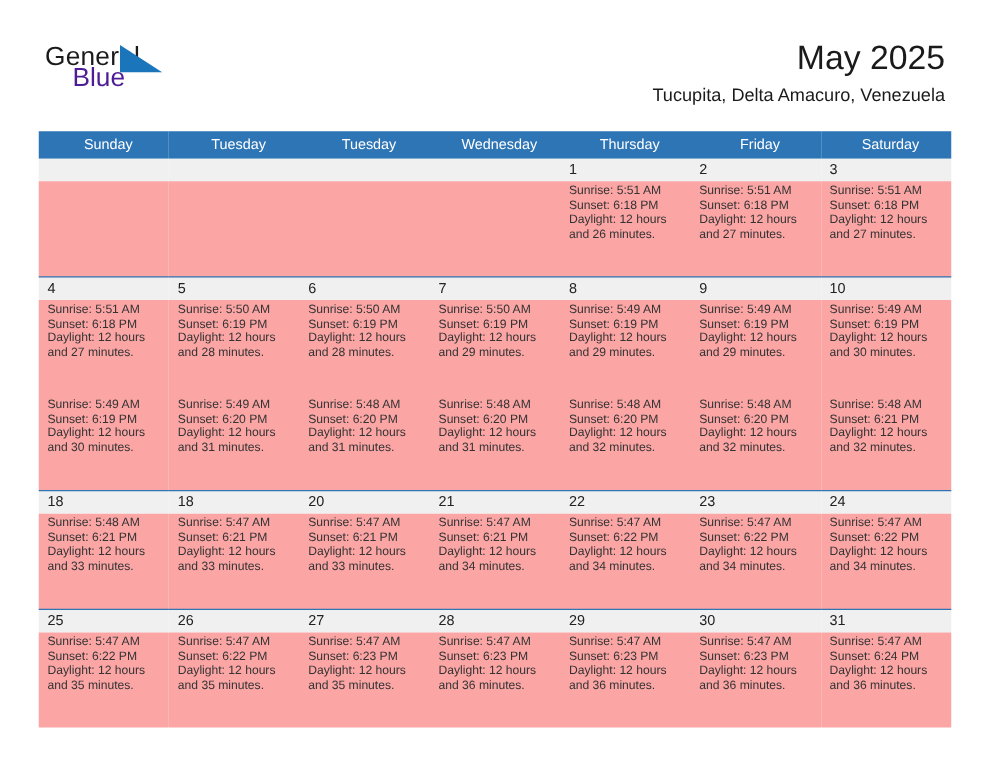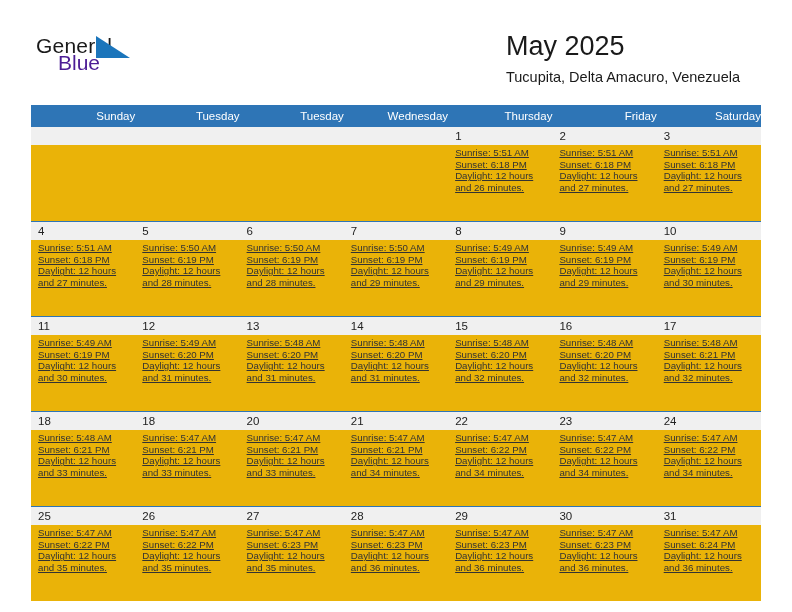--- a/index.html
+++ b/index.html
@@ -58,22 +58,23 @@
   }
   .brand-flag {
     position: absolute;
     left: 60px;
     top: 2px;
     width: 34px;
     height: 22px;
   }
   .title-block {
     position: absolute;
-    right: 16px;
+    right: 0;
     top: 0;
+    text-align: right;
   }
   .cal-title {
     font-size: 27px;
     color: #1a1a1a;
     line-height: 32px;
     white-space: nowrap;
   }
   .cal-subtitle {
     font-size: 14.5px;
     color: #1a1a1a;
@@ -89,47 +90,46 @@
     top: 105px;
     width: 730px;
     border-collapse: collapse;
     table-layout: fixed;
   }
   .calendar th {
     background: #2e75b6;
     color: #ffffff;
     font-size: 11.5px;
     font-weight: normal;
-    text-align: right;
+    text-align: center;
     padding: 5px 0 5px 7px;
     height: 11px;
     border: none;
   }
   .daynum-cell {
     background: #f0f0f0;
     font-size: 11.5px;
     color: #222222;
     padding: 3px 0 3px 7px;
     height: 12px;
     border-top: 1.6px solid #2e75b6;
     vertical-align: top;
   }
   tr.week:first-child .daynum-cell {
     border-top: none;
   }
   .info-cell {
-    background: #eab308;
+    background: #fca5a5;
     font-size: 9.7px;
     color: #333333;
     padding: 2px 6px 14px 7px;
     vertical-align: top;
     line-height: 11.6px;
     height: 60px;
     border: none;
-    text-decoration: underline;
   }
   .info-cell .line {
     white-space: nowrap;
   }
 </style>
 </head>
 <body>
 
 <div class="page">
 
@@ -267,29 +267,20 @@
           <div class="line">and 29 minutes.</div>
         </td>
         <td class="info-cell">
           <div class="line">Sunrise: 5:49 AM</div>
           <div class="line">Sunset: 6:19 PM</div>
           <div class="line">Daylight: 12 hours</div>
           <div class="line">and 30 minutes.</div>
         </td>
       </tr>
 
-      <tr class="week">
-        <td class="daynum-cell">11</td>
-        <td class="daynum-cell">12</td>
-        <td class="daynum-cell">13</td>
-        <td class="daynum-cell">14</td>
-        <td class="daynum-cell">15</td>
-        <td class="daynum-cell">16</td>
-        <td class="daynum-cell">17</td>
-      </tr>
       <tr class="week-info">
         <td class="info-cell">
           <div class="line">Sunrise: 5:49 AM</div>
           <div class="line">Sunset: 6:19 PM</div>
           <div class="line">Daylight: 12 hours</div>
           <div class="line">and 30 minutes.</div>
         </td>
         <td class="info-cell">
           <div class="line">Sunrise: 5:49 AM</div>
           <div class="line">Sunset: 6:20 PM</div>

